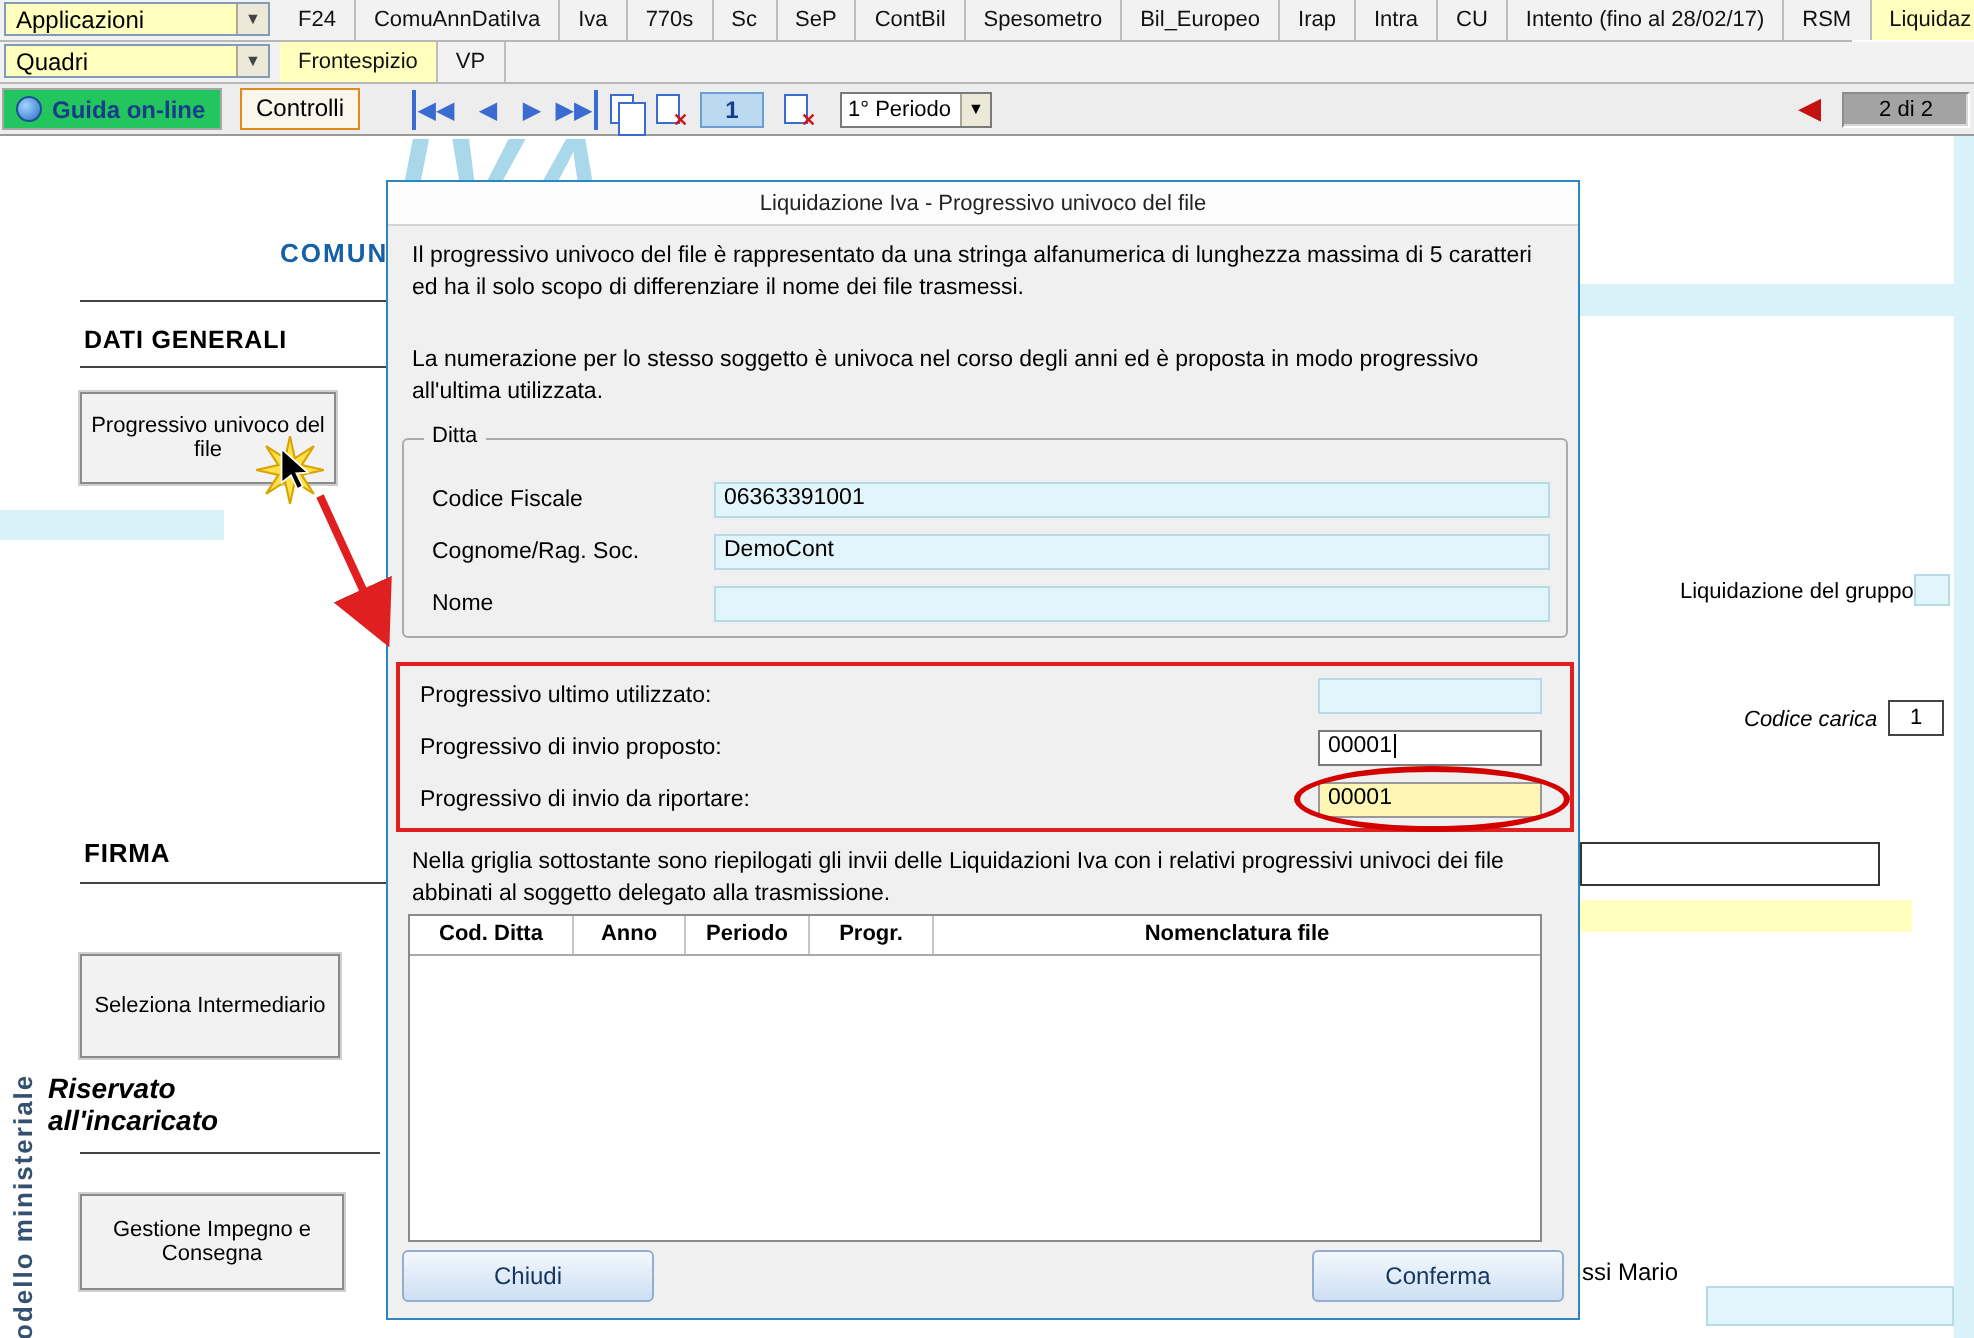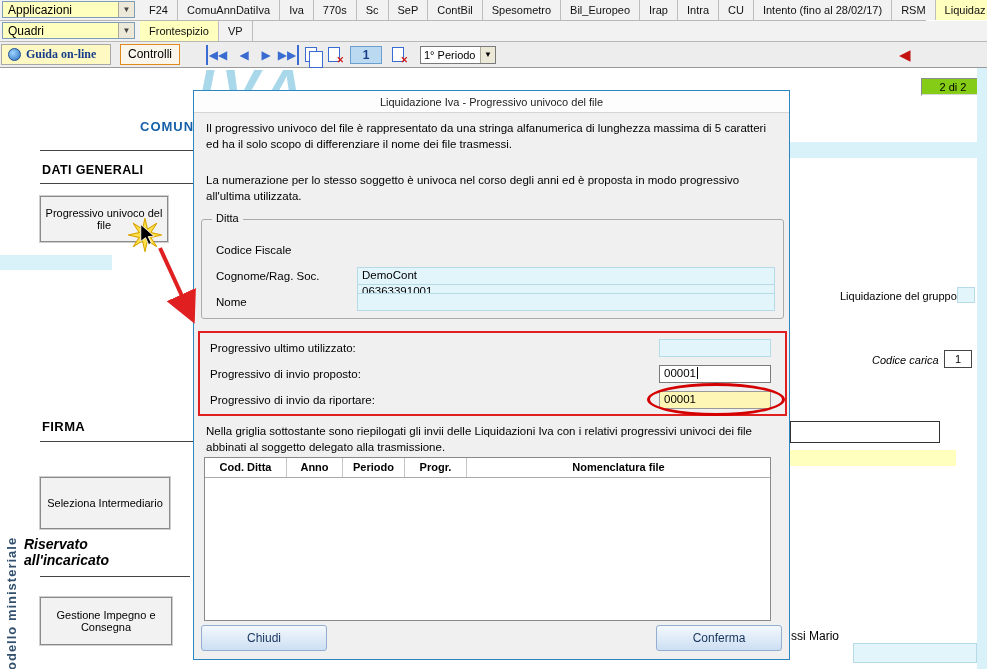--- a/index.html
+++ b/index.html
@@ -12,36 +12,36 @@
   .row2 { left:0; top:21px; width:987px; height:21px; background:#f2f2f2; border-bottom:1px solid #b8b8b8; }
   .combo { display:flex; height:17px; border:1px solid #7f9db9; background:#ffffbe; width:133px; }
   .combo .txt { flex:1; padding:1px 5px; font-size:12px; white-space:nowrap; overflow:hidden; }
   .combo .arrow { width:16px; background:#ece9d8; border-left:1px solid #aca899; font-size:8px; line-height:15px; text-align:center; color:#444; }
   .tabs { display:flex; height:20px; align-items:stretch; overflow:hidden; }
   .tab { padding:0 9px; line-height:20px; font-size:11px; border-right:1px solid #bdbdbd; white-space:nowrap; color:#111; background:#f2f2f2; }
   .tab.hl { background:#ffffbe; }
 
   
   .row3 { left:0; top:42px; width:987px; height:26px; background:#ededed; border-bottom:1px solid #9a9a9a; }
-  .guida { left:1px; top:2px; height:21px; width:110px; border:1px solid #a8a8a8; background:#fef9c3; display:flex; align-items:center; gap:5px; padding:0 6px;font-family:Liberation Serif, serif; }
+  .guida { left:1px; top:2px; height:21px; width:110px; border:1px solid #a8a8a8; background:#22c55e; display:flex; align-items:center; gap:5px; padding:0 6px; }
   .globe { width:13px; height:13px; border-radius:50%; background:radial-gradient(circle at 35% 35%, #9fd4ff, #2d6fc2); border:1px solid #1c4f92; }
   .guida .lbl { font-size:12px; font-weight:bold; color:#173d8a; white-space:nowrap; }
   .controlli { left:120px; top:2px; width:60px; height:21px; border:1px solid #e08a1e; background:#fbf6ec; font-size:12px; text-align:center; line-height:19px; }
   .navico { color:#3a6bd0; font-size:12px; line-height:20px; text-align:center; width:22px; top:3px; height:20px; user-select:none; }
   .bar-l { border-left:2px solid #3a6bd0; }
   .bar-r { border-right:2px solid #3a6bd0; }
   .docico { width:12px; height:15px; border:1px solid #3a6bd0; background:#fff; top:5px; }
   .docico.shadow::after { content:""; position:absolute; left:3px; top:3px; width:12px; height:15px; border:1px solid #3a6bd0; background:#fff; }
   .redx { position:absolute; right:-5px; bottom:-4px; color:#d01818; font-size:9px; font-weight:bold; }
   .pagebox { left:350px; top:4px; width:32px; height:18px; background:#bcd9f2; border:1px solid #6a9fd0; color:#173d8a; font-weight:bold; text-align:center; line-height:16px; font-size:12px; }
   .periodo { left:420px; top:4px; width:76px; height:18px; background:#fff; border:1px solid #7a7a7a; display:flex; }
   .periodo .txt { flex:1; font-size:11px; padding:2px 3px; white-space:nowrap; overflow:hidden; }
   .periodo .arrow { width:15px; background:#ece9d8; border-left:1px solid #aca899; font-size:8px; line-height:16px; text-align:center; }
   .redtri { left:899px; top:3px; color:#c41212; font-size:15px; line-height:20px; }
-  .pager { left:921px; top:4px; width:64px; height:18px; background:#84cc16; border-top:1px solid #8c8c8c; border-left:1px solid #8c8c8c; border-right:1px solid #fff; border-bottom:1px solid #fff; box-shadow:inset -1px -1px 0 #d8d8d8; text-align:center; font-size:11px; line-height:16px;margin-top:32px; }
+  .pager { left:921px; top:4px; width:64px; height:18px; background:#a3a3a3; border-top:1px solid #8c8c8c; border-left:1px solid #8c8c8c; border-right:1px solid #fff; border-bottom:1px solid #fff; box-shadow:inset -1px -1px 0 #d8d8d8; text-align:center; font-size:11px; line-height:16px; }
 
   
   .wmark { left:198px; top:56px; font-size:56px; font-weight:bold; font-style:italic; color:#a9d8ea; letter-spacing:8px; z-index:1; }
   .comun { left:140px; top:119px; font-size:13px; font-weight:bold; color:#1560a8; letter-spacing:1px; z-index:1; }
   .hline { border-top:1px solid #444; height:0; z-index:1; }
   .sect-title { font-weight:bold; font-size:12.5px; letter-spacing:.4px; z-index:1; }
   .formbtn { background:#f2f2f2; border:1px solid #8a8a8a; box-shadow:0 0 0 1px #cfcfcf; display:flex; align-items:center; justify-content:center; text-align:center; font-size:11px; padding:3px; z-index:1; }
   .cyanbar { background:#d9f2f9; z-index:1; }
   .cyf { background:#e2f5fb; border:1px solid #b6dbe7; }
   .riservato { font-size:14px; font-weight:bold; font-style:italic; line-height:1.15; z-index:1; }
@@ -182,21 +182,21 @@
   <div class="abs dialog">
     <div class="abs dlg-title">Liquidazione Iva - Progressivo univoco del file</div>
 
     <div class="abs dlg-text" style="left:12px; top:30px; width:573px;">Il progressivo univoco del file è rappresentato da una stringa alfanumerica di lunghezza massima di 5 caratteri ed ha il solo scopo di differenziare il nome dei file trasmessi.</div>
     <div class="abs dlg-text" style="left:12px; top:82px; width:573px;">La numerazione per lo stesso soggetto è univoca nel corso degli anni ed è proposta in modo progressivo all'ultima utilizzata.</div>
 
     <div class="abs groupbox" style="left:7px; top:128px; width:583px; height:100px;"></div>
     <span class="abs legend" style="left:18px; top:121px;">Ditta</span>
 
     <div class="abs flabel" style="left:22px; top:153px;">Codice Fiscale</div>
-    <div class="abs dlgfield cyf" style="left:163px; top:150px; width:418px;margin-top:42px;">06363391001</div>
+    <div class="abs dlgfield cyf" style="left:163px; top:150px; width:418px;">06363391001</div>
 
     <div class="abs flabel" style="left:22px; top:179px;">Cognome/Rag. Soc.</div>
     <div class="abs dlgfield cyf" style="left:163px; top:176px; width:418px;">DemoCont</div>
 
     <div class="abs flabel" style="left:22px; top:205px;">Nome</div>
     <div class="abs dlgfield cyf" style="left:163px; top:202px; width:418px;"></div>
 
     <div class="abs redbox" style="left:4px; top:240px; width:589px; height:85px;"></div>
 
     <div class="abs flabel" style="left:16px; top:251px; z-index:12;">Progressivo ultimo utilizzato:</div>

